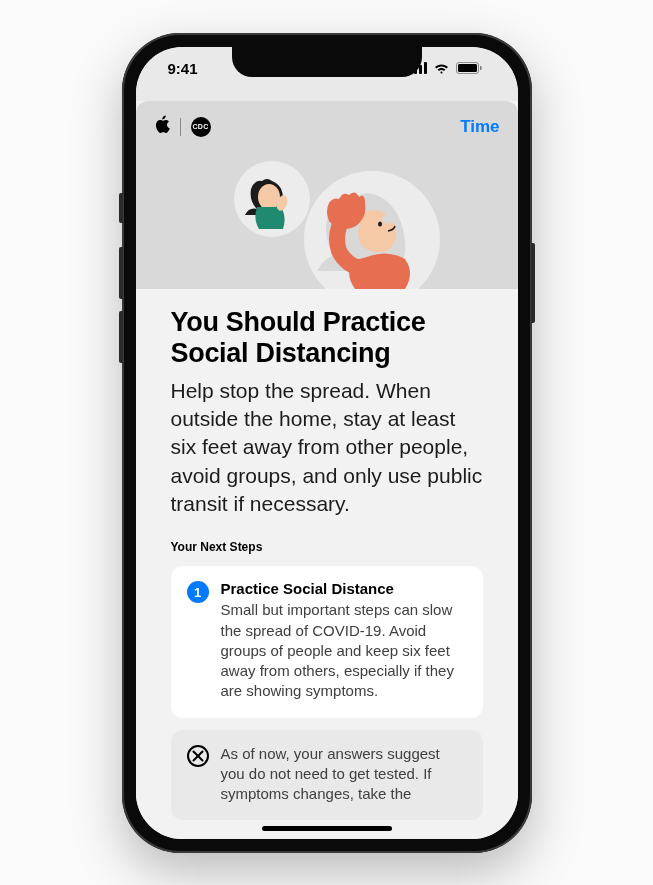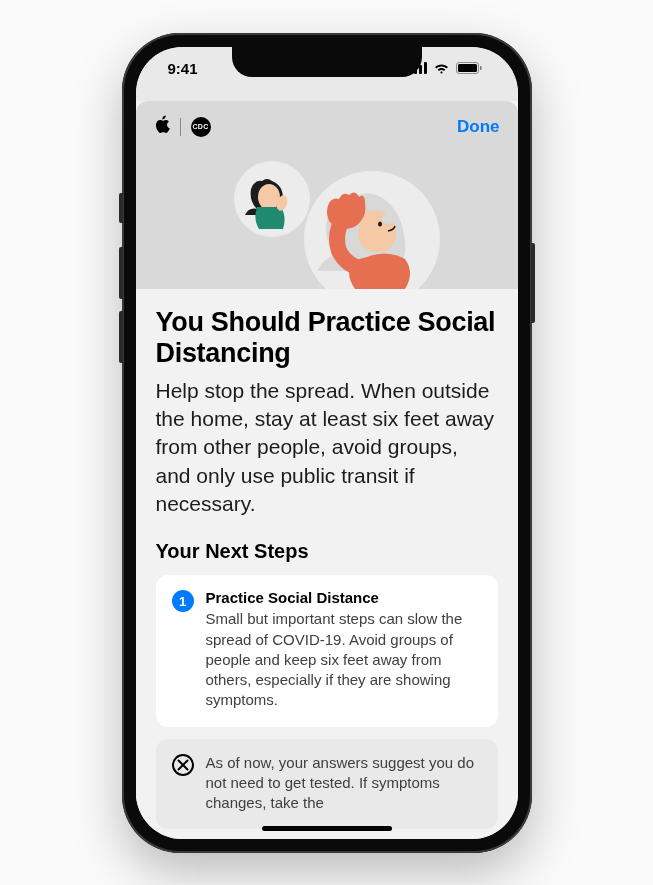--- a/index.html
+++ b/index.html
@@ -155,38 +155,38 @@
     }
     .illustration {
       position: absolute;
       bottom: 0;
       left: 50%;
       transform: translateX(-50%);
       width: 280px;
       height: 140px;
     }
     .sheet-content {
-      padding: 18px 20px;
+      padding: 18px 35px;
     }
     .main-title {
       font-size: 27px;
       font-weight: 700;
       color: #000;
       line-height: 1.15;
       margin-bottom: 8px;
       letter-spacing: -0.3px;
     }
     .main-desc {
       font-size: 21px;
       color: #1c1c1c;
       line-height: 1.35;
       margin-bottom: 22px;
     }
     .subtitle {
-      font-size: 20px;
+      font-size: 12px;
       font-weight: 700;
       color: #000;
       margin-bottom: 12px;
     }
     .card {
       border-radius: 12px;
       padding: 14px 16px 16px;
       display: flex;
       gap: 12px;
       margin-bottom: 12px;
@@ -290,21 +290,21 @@
         <div class="header-top">
           <div class="logos">
             <span class="apple-logo">
               <svg width="16" height="19" viewBox="0 0 16 19" fill="#000">
                 <path d="M13 10c0-2.2 1.8-3.3 1.9-3.3-.9-1.5-2.5-1.7-3-1.7-1.3-.1-2.5.8-3.1.8-.6 0-1.6-.7-2.7-.7-1.4 0-2.7.8-3.4 2.1C1.2 9.8 2.3 13.7 3.8 15.8c.7 1 1.5 2.2 2.6 2.1 1.1 0 1.5-.7 2.8-.7 1.3 0 1.6.7 2.8.7 1.2 0 1.9-1 2.6-2.1.8-1.2 1.2-2.4 1.2-2.4-1.1-.4-2.8-1.6-2.8-3.4zM10.8 3.3c.6-.7 1-1.7.9-2.8-.9 0-1.9.6-2.5 1.3-.6.6-1 1.7-.9 2.7 1 .1 1.9-.5 2.5-1.2z"></path>
               </svg>
             </span>
             <span class="divider"></span>
             <span class="cdc-logo">CDC</span>
           </div>
-          <button class="done-btn">Done</button>
+          <button class="done-btn">Time</button>
         </div>
 
         <div class="illustration">
           <svg width="280" height="140" viewBox="0 0 280 140">
 
             <circle cx="85" cy="50" r="38" fill="#ececec"></circle>
             <path d="M75 32 Q68 30 64 40 Q62 52 70 60 Q62 58 58 66 L88 66 Q96 62 96 50 Q96 36 85 32 Q80 28 75 32 Z" fill="#1c1c1c"></path>
             <ellipse cx="82" cy="48" rx="11" ry="13" fill="#f5c9a6"></ellipse>
             <path d="M70 58 Q66 70 72 80 L96 80 Q100 68 94 58 Z" fill="#1f8a6f"></path>
             <ellipse cx="95" cy="54" rx="5" ry="8" fill="#f5c9a6" transform="rotate(20 95 54)"></ellipse>

